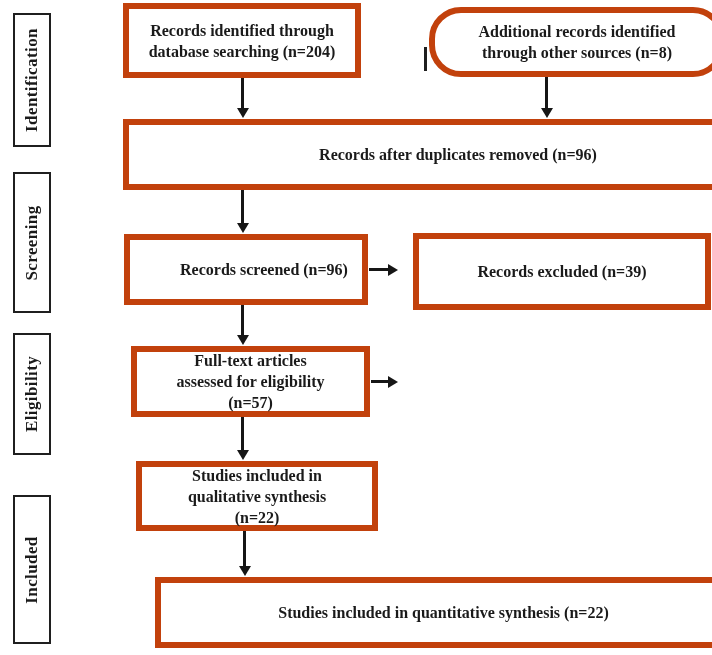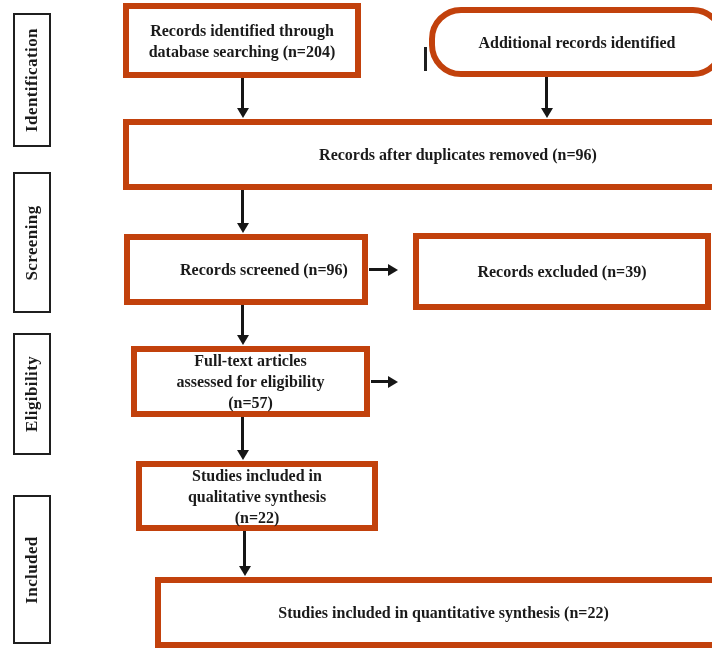--- a/index.html
+++ b/index.html
@@ -52,20 +52,21 @@
   <div class="vlabel" style="left:13px; top:495px; width:38px; height:149px;">
     <span>Included</span>
   </div>
 
   <div class="box" style="left:123px; top:3px; width:238px; height:75px;">
     <div>Records identified through</div>
     <div>database searching (n=204)</div>
   </div>
   <div class="box" style="left:429px; top:7px; width:296px; height:70px;border-radius:32px;">
     <div>Additional records identified</div>
+    <div>through other sources (n=8)</div>
   </div>
 
   <div class="artifact" style="left:424px; top:47px; width:3px; height:24px;"></div>
 
   <div class="box" style="left:123px; top:119px; width:670px; height:71px;">
     <div>Records after duplicates removed (n=96)</div>
   </div>
 
   <div class="box" style="left:124px; top:234px; width:244px; height:71px;padding-left:36px;">
     <div>Records screened (n=96)</div>

